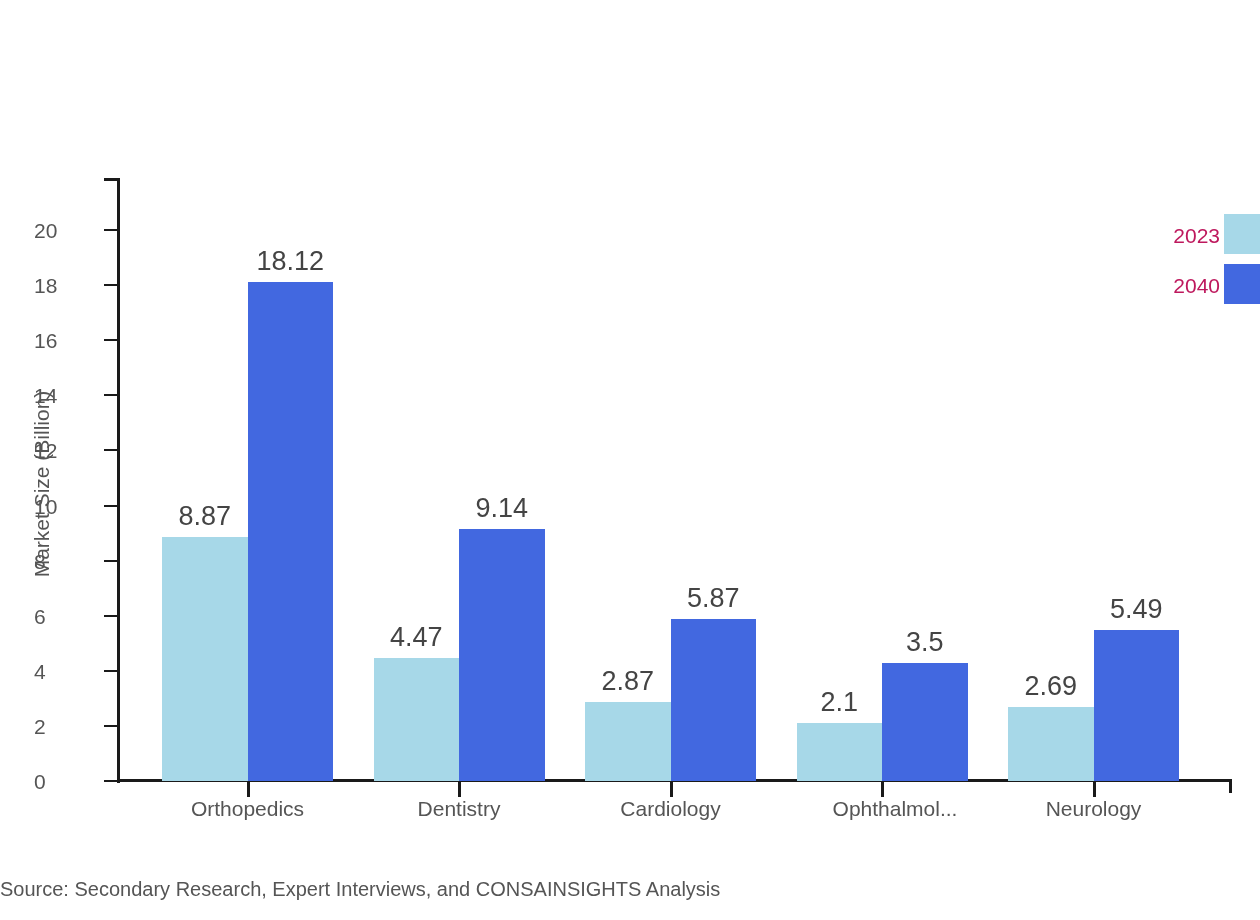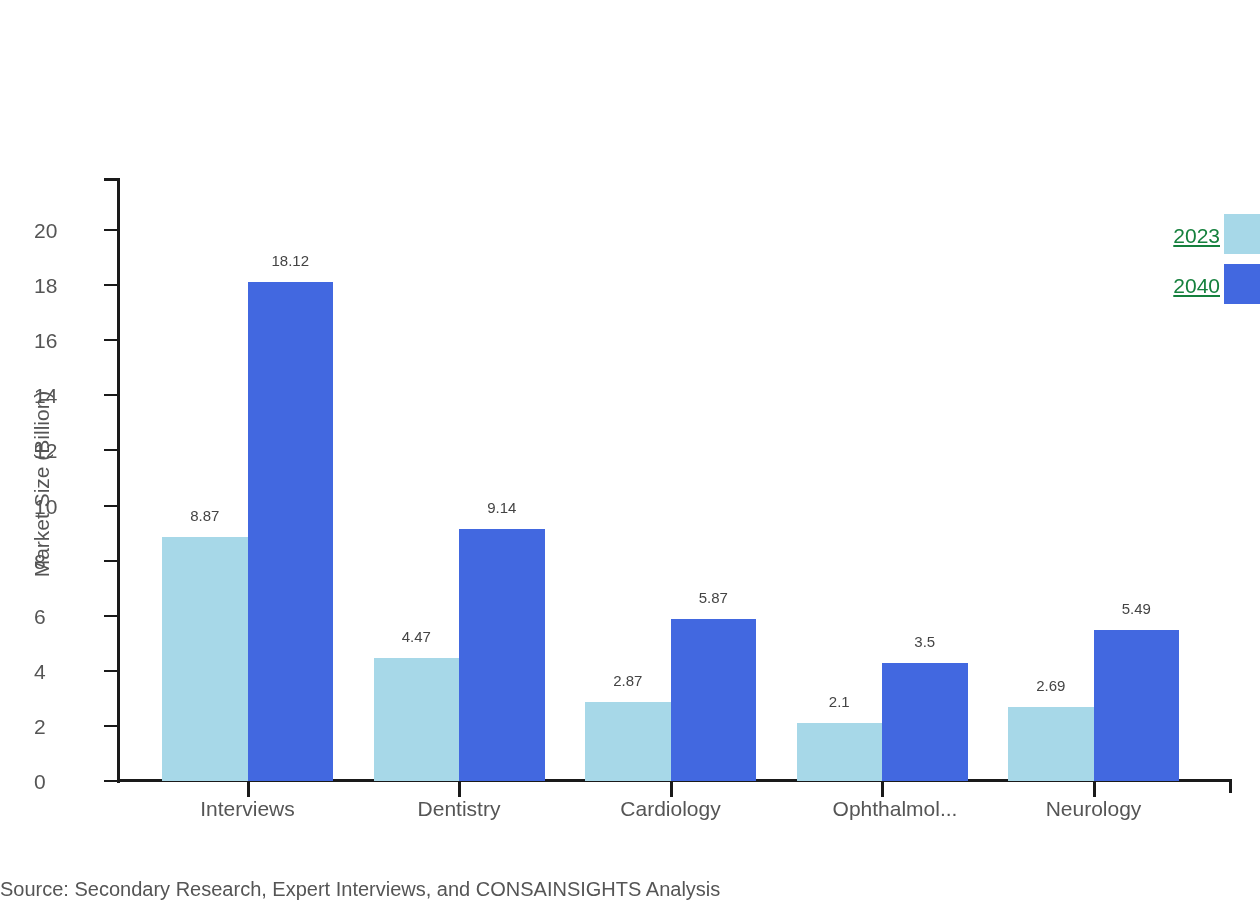--- a/index.html
+++ b/index.html
@@ -34,27 +34,27 @@
   .ytlabel{position:absolute;right:1166px;width:60px;
     color:#555555;font-size:21px;line-height:21px;}
 
   .xtick{position:absolute;top:782px;width:3px;height:15px;background:#1a1a1a;}
   .xtlabel{position:absolute;top:796px;width:220px;text-align:center;
     color:#555555;font-size:21px;line-height:26px;}
 
   
   .bar{position:absolute;bottom:139px;}
   .blabel{position:absolute;width:160px;text-align:center;
-    color:#444444;font-size:15px;line-height:20px;}
+    color:#444444;font-size:27px;line-height:20px;}
 
   
   .legend{position:absolute;left:1120px;top:214px;width:140px;}
   .legrow{position:relative;height:50px;}
   .legtext{position:absolute;right:40px;top:11px;width:90px;text-align:right;
-    color:#15803d;font-size:21px;line-height:21px;text-decoration:underline;}
+    color:#be185d;font-size:21px;line-height:21px;}
   .legswatch{position:absolute;left:104px;top:0px;width:40px;height:40px;}
 
   
   .source{
     position:absolute;left:0;top:878px;width:1260px;text-align:left;
     color:#555555;font-size:20px;
   }
 </style>
 </head>
 <body>
@@ -90,21 +90,21 @@
       <div class="ytlabel" style="top: 385.3px;">14</div>
       <div class="ytick" style="top: 339.2px;"></div>
       <div class="ytlabel" style="top: 330.2px;">16</div>
       <div class="ytick" style="top: 284.1px;"></div>
       <div class="ytlabel" style="top: 275.1px;">18</div>
       <div class="ytick" style="top: 229px;"></div>
       <div class="ytlabel" style="top: 220px;">20</div>
     </div>
   <div id="xticks">
       <div class="xtick" style="left: 246.5px;"></div>
-      <div class="xtlabel" style="left: 137.5px;">Interviews</div>
+      <div class="xtlabel" style="left: 137.5px;">Orthopedics</div>
       <div class="xtick" style="left: 458px;"></div>
       <div class="xtlabel" style="left: 349px;">Dentistry</div>
       <div class="xtick" style="left: 669.5px;"></div>
       <div class="xtlabel" style="left: 560.5px;">Cardiology</div>
       <div class="xtick" style="left: 881px;"></div>
       <div class="xtlabel" style="left: 785px;">Ophthalmol...</div>
       <div class="xtick" style="left: 1092.5px;"></div>
       <div class="xtlabel" style="left: 983.5px;">Neurology</div>
     </div>
   <div id="bars">

